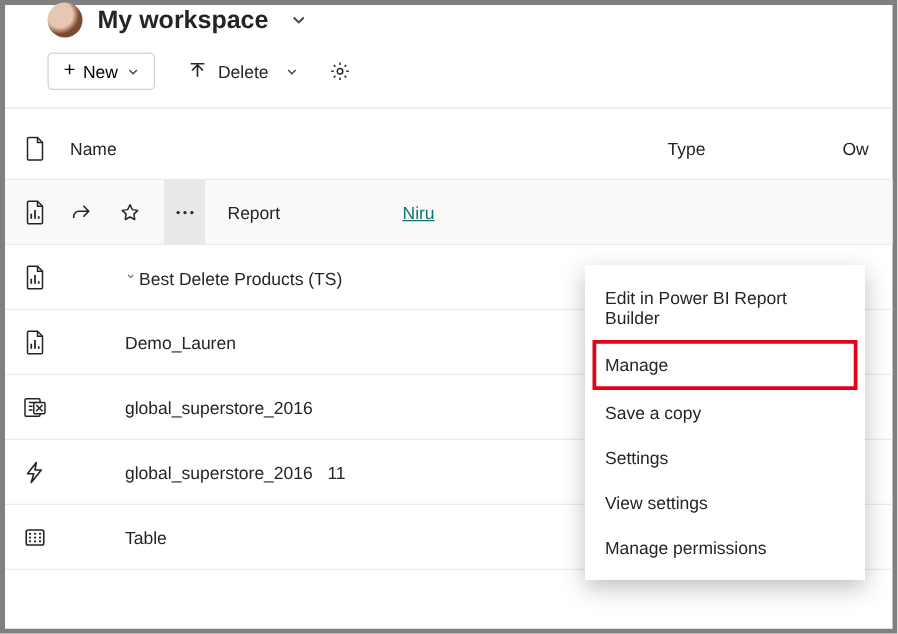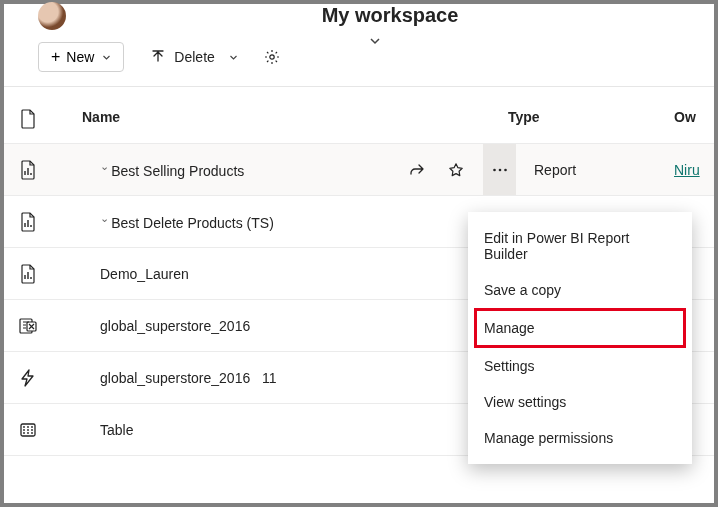--- a/index.html
+++ b/index.html
@@ -1,30 +1,30 @@
 <!DOCTYPE html>
 <html><head>
 <meta charset="utf-8">
 <style>
   * { box-sizing: border-box; margin: 0; padding: 0; }
   html, body { width: 718px; height: 507px; font-family: "Segoe UI", Arial, sans-serif; color: #242424; overflow: hidden; background: #fff; }
   .frame { width: 718px; height: 507px; border: 4px solid #808080; position: relative; background: #fff; }
-  .topbar { display: flex; align-items: center; gap: 8px; padding: 0 12px 0 34px; height: 24px; margin-top: 0; flex-direction: column; }
+  .topbar { display: flex; align-items: center; gap: 8px; padding: 0 12px 0 34px; height: 24px; margin-top: 0; }
   .avatar { width: 28px; height: 28px; border-radius: 50%; background: radial-gradient(circle at 35% 35%, #e6c7b1 0 40%, #7a4a2e 60%); position: absolute; top: -2px; left: 34px; overflow: hidden; }
   .ws-title { font-size: 20px; font-weight: 700; margin-left: 40px; }
   .chevron { font-size: 14px; color: #555; margin-left: 10px; }
   .toolbar { display: flex; align-items: center; gap: 26px; padding: 14px 12px 14px 34px; }
   .btn-new { display: inline-flex; align-items: center; gap: 6px; border: 1px solid #d1d1d1; border-radius: 4px; padding: 6px 12px; font-size: 14px; background: #fff; cursor: pointer; }
   .btn-new .plus { font-size: 16px; line-height: 1; }
   .btn-new .chev { font-size: 10px; color: #555; margin-left: 2px; }
   .tool-item { display: inline-flex; align-items: center; gap: 8px; font-size: 14px; color: #242424; cursor: pointer; }
   .tool-item .icon { width: 16px; height: 16px; display: inline-flex; align-items: center; justify-content: center; }
   .divider-h { height: 1px; background: #e6e6e6; margin: 0; }
   .table { width: 100%; }
-  .thead { display: flex; padding: 22px 0 14px 0; font-size: 14px; font-weight: 700; gap: 26px; }
+  .thead { display: flex; align-items: center; padding: 22px 0 14px 0; font-size: 14px; font-weight: 400; }
   .col-icon { width: 48px; display: flex; justify-content: center; }
   .col-name { flex: 1; padding-left: 48px; }
   .col-name-hdr { padding-left: 4px; }
   .col-actions { width: 120px; display: flex; align-items: center; justify-content: flex-end; gap: 14px; padding-right: 8px; }
   .col-type { width: 150px; padding-left: 10px; }
   .col-owner { width: 40px; text-align: left; padding-left: 0; }
   .row { display: flex; align-items: center; height: 52px; border-top: 1px solid #ebebeb; font-size: 14px; position: relative; }
   .row.hover { background: #faf9f8; }
   .row .name { flex: 1; padding-left: 48px; }
   .row .badge { font-size: 11px; color: #666; vertical-align: super; margin-right: 2px; }
@@ -101,21 +101,20 @@
     </div>
 
     <div class="row hover">
       <div class="col-icon">
         <svg class="file-icon" viewBox="0 0 16 20">
             <path d="M3 1h7l4 4v13a1 1 0 0 1-1 1H3a1 1 0 0 1-1-1V2a1 1 0 0 1 1-1z" fill="none" stroke="#242424" stroke-width="1.2"></path>
             <path d="M10 1v4h4" fill="none" stroke="#242424" stroke-width="1.2"></path>
             <path d="M5 15v-4M8 15V8M11 15v-2" stroke="#242424" stroke-width="1.4"></path>
           </svg>
       </div>
-      <div class="name"><span class="badge">⌄</span><span>Best Selling Products</span></div>
       <div class="col-actions">
         <span class="icon-btn">
           <svg width="16" height="16" viewBox="0 0 16 16">
               <path d="M10 3l4 4-4 4M14 7H6a4 4 0 0 0-4 4v1" fill="none" stroke="#242424" stroke-width="1.3" stroke-linecap="round" stroke-linejoin="round"></path>
             </svg>
         </span>
         <span class="icon-btn">
           <svg width="16" height="16" viewBox="0 0 16 16">
               <path d="M8 1.8l1.9 3.9 4.3.6-3.1 3 .7 4.3L8 11.6l-3.8 2 .7-4.3-3.1-3 4.3-.6z" fill="none" stroke="#242424" stroke-width="1.2" stroke-linejoin="round"></path>
             </svg>
@@ -209,20 +208,20 @@
     </div>
 
     <div class="row" style="border-bottom:none;">
       <div class="col-icon"></div>
       <div class="name"></div>
     </div>
   </div>
 
   <div class="context-menu">
     <div class="menu-item">Edit in Power BI Report Builder</div>
+    <div class="menu-item highlight">Manage</div>
     <div class="menu-item">Save a copy</div>
-    <div class="menu-item highlight">Manage</div>
     <div class="menu-item">Settings</div>
     <div class="menu-item">View settings</div>
     <div class="menu-item">Manage permissions</div>
   </div>
 
 </div>
 
 </body></html>

